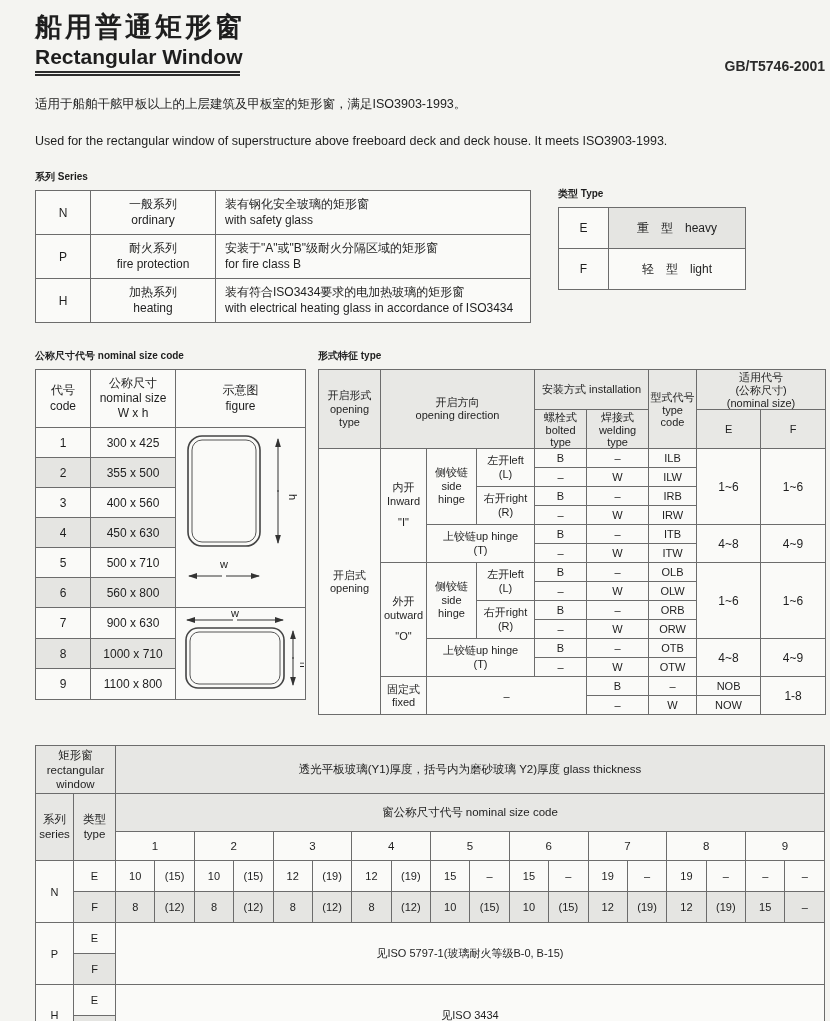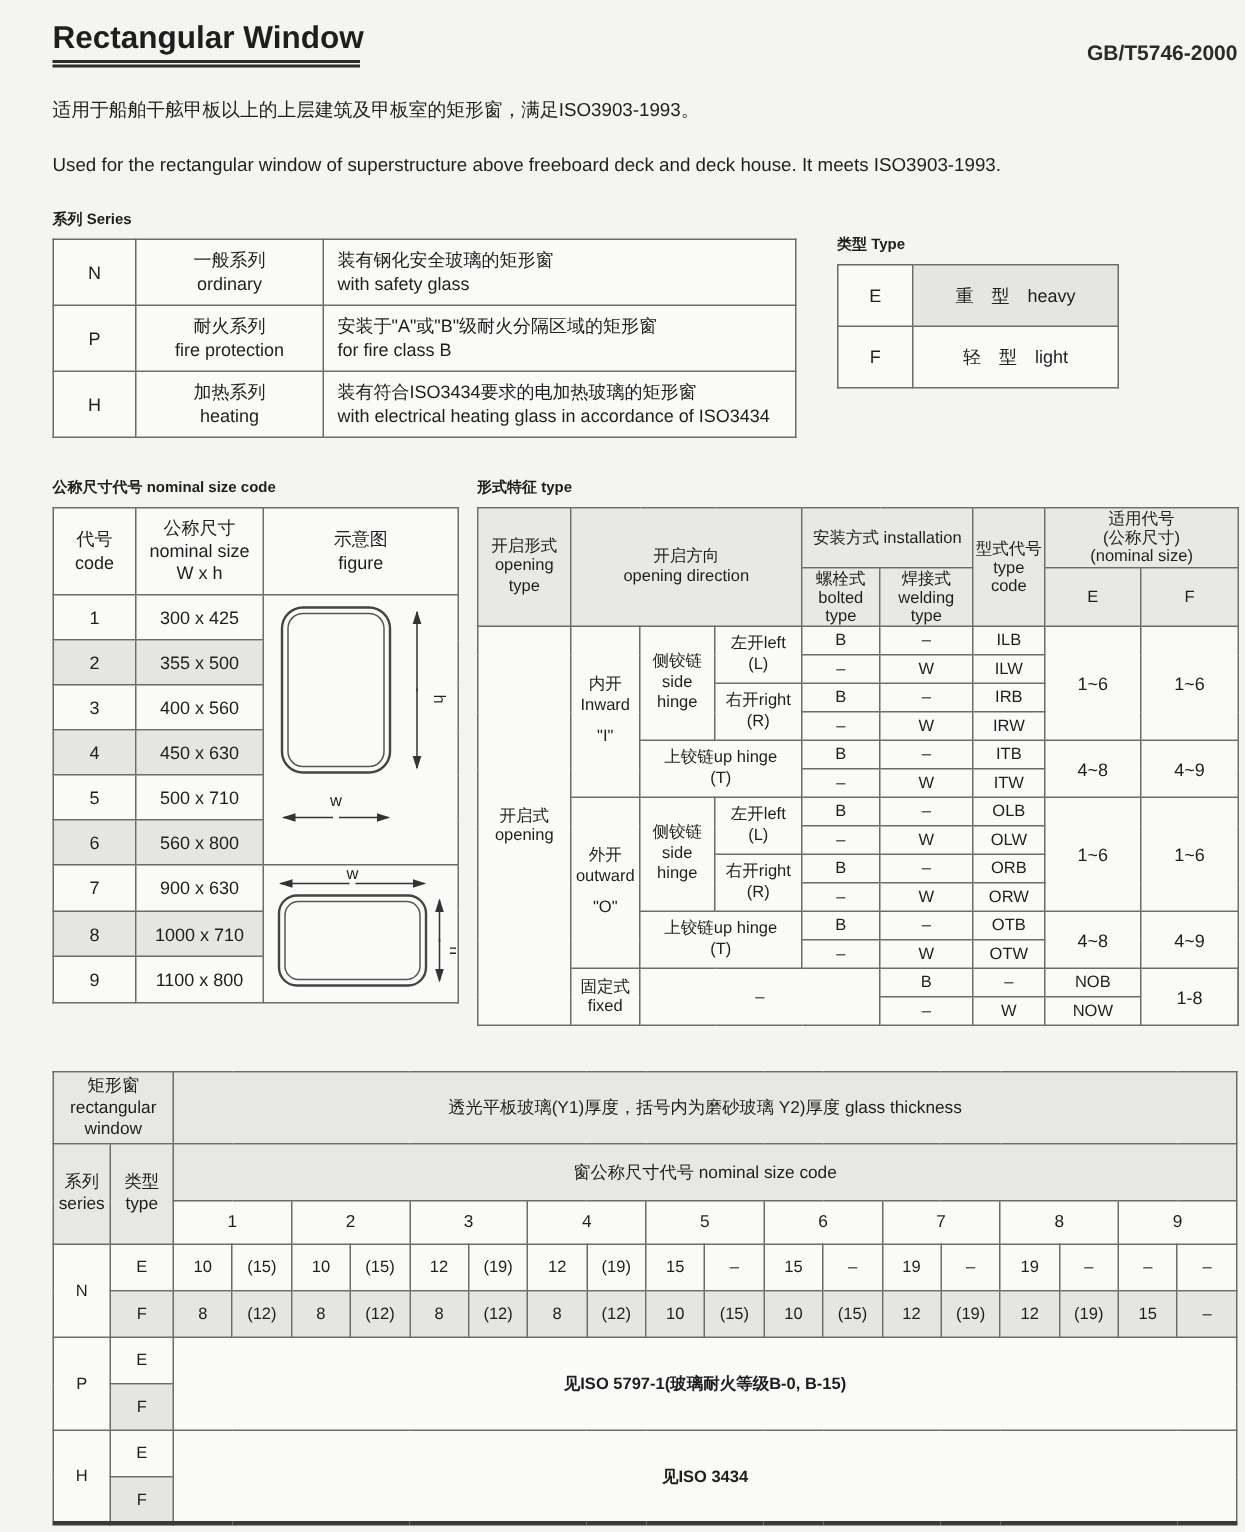--- a/index.html
+++ b/index.html
@@ -62,36 +62,37 @@
 
   
   .glass-wrap { margin-top:30px; }
   .glass-table { width:790px; border-bottom:3px solid #3a3a3a; }
   .glass-table td { font-size:11.5px; }
   .glass-table td.hd { background:#e7e7e4; }
   .glass-table .r1 td { height:48px; }
   .glass-table .r2 td { height:38px; }
   .glass-table .r3 td { height:29px; }
   .glass-table .data td { height:31px; font-size:11px; padding:0; }
-  .glass-table .note-cell { font-size:12.5px;font-weight:bold; }
+  .glass-table .note-cell { font-size:12.5px; }
 
   svg text { font-family:"Liberation Sans", sans-serif; }
 </style>
 </head>
 <body>
 
 <div class="page">
 
   <header>
+    <div class="h1-zh">船用普通矩形窗</div>
     <div class="en-row">
       <div>
         <div class="h2-en">Rectangular Window</div>
         <div class="dbl-rule"></div>
       </div>
-      <div class="standard">GB/T5746-2000</div>
+      <div class="standard">GB/T5746-2001</div>
     </div>
     <div class="desc zh">适用于船舶干舷甲板以上的上层建筑及甲板室的矩形窗，满足ISO3903-1993。</div>
     <div class="desc en">Used for the rectangular window of superstructure above freeboard deck and deck house. It meets ISO3903-1993.</div>
   </header>
 
   <div class="row1">
 
     <div class="series-wrap">
       <div class="sec-label">系列 Series</div>
       <table class="series-table">

